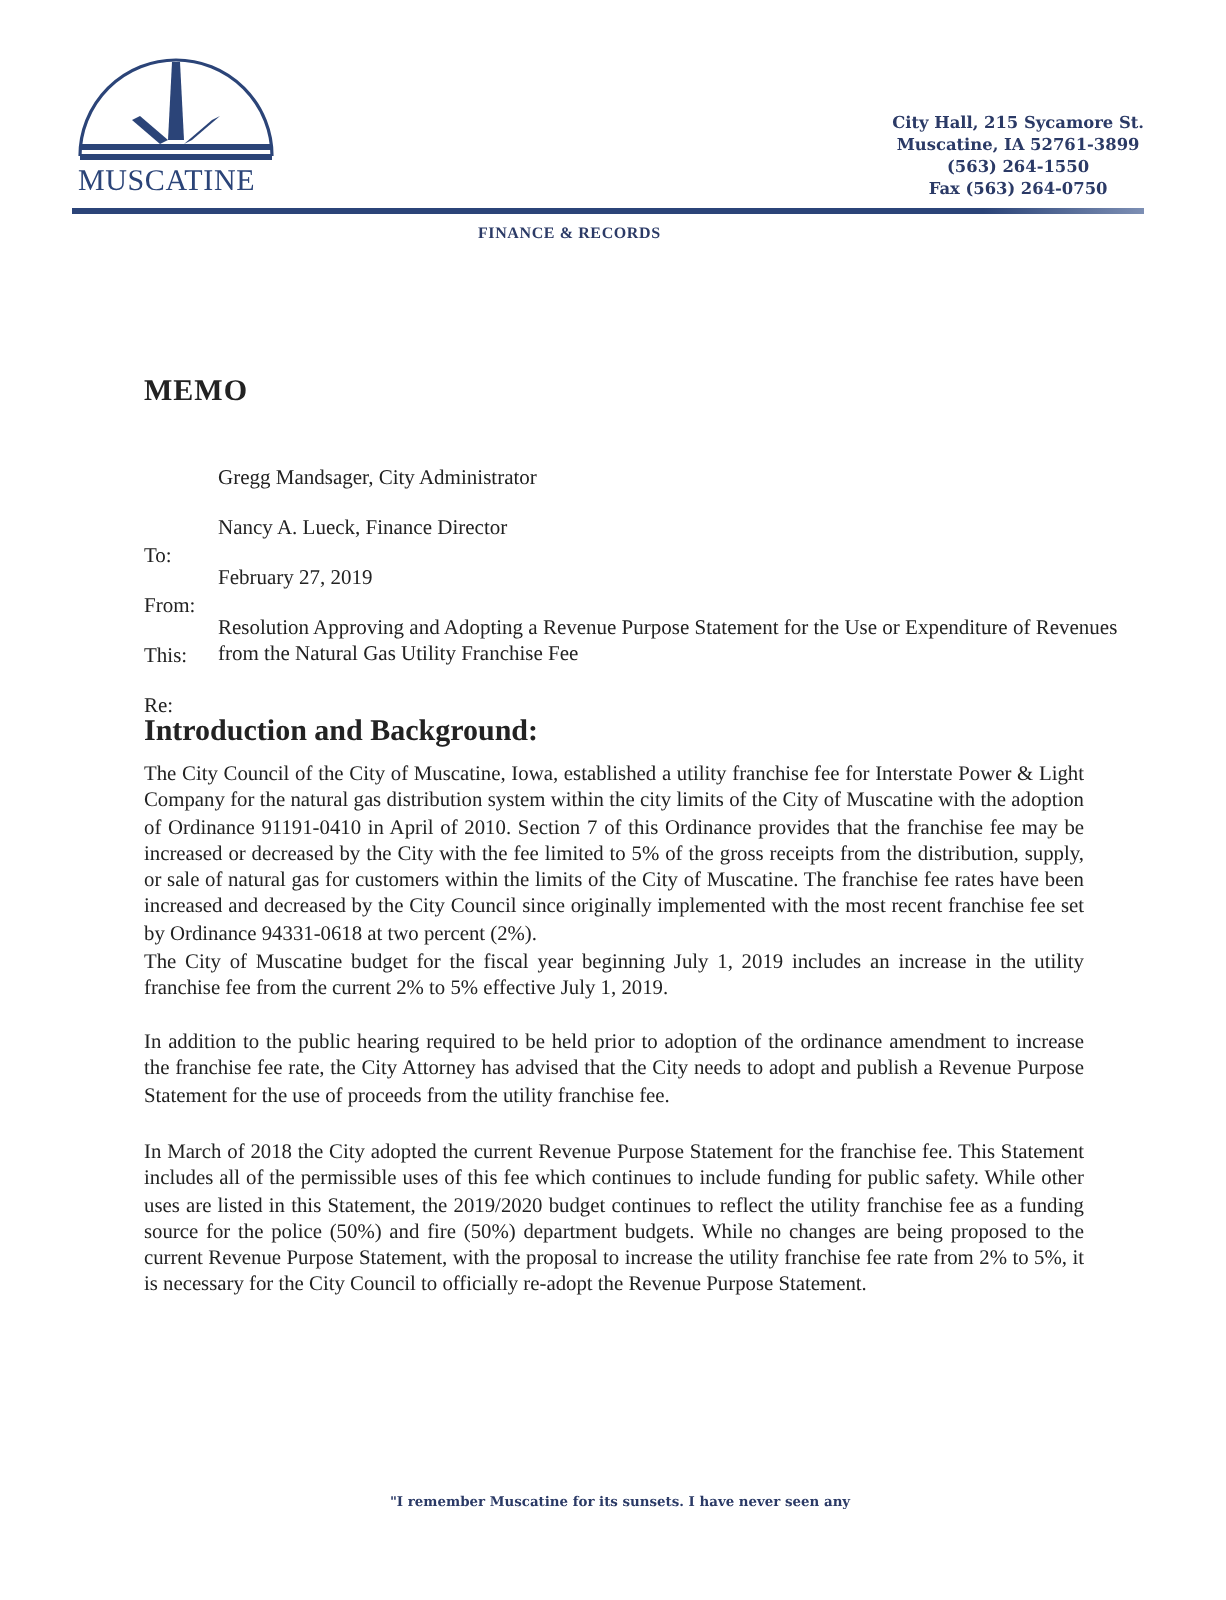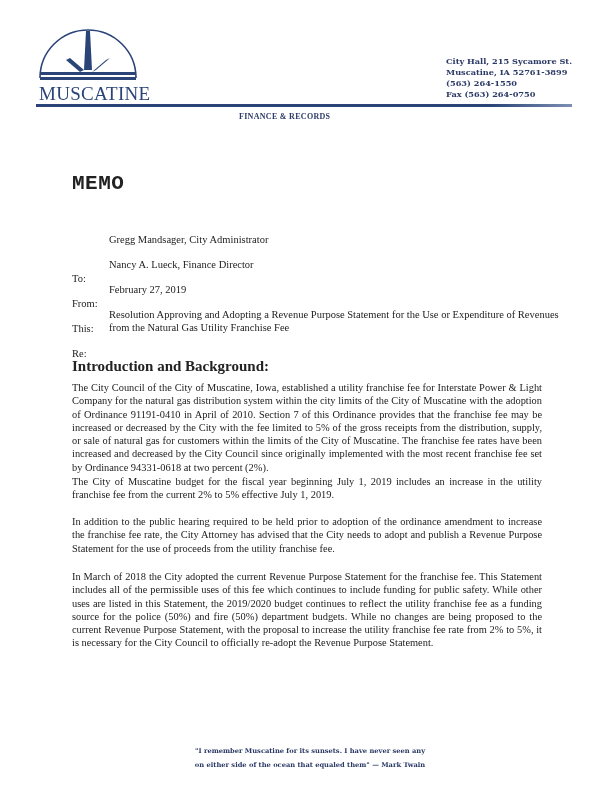--- a/index.html
+++ b/index.html
@@ -1,27 +1,27 @@
 <!DOCTYPE html>
 <html><head>
   <meta charset="utf-8">
   <style>
     html, body { margin: 0; padding: 0; background: #ffffff; }
     body { width: 613px; height: 800px; position: relative; overflow: hidden; font-family: "Liberation Serif", serif; color: #1a1a1a; }
 
     .logo { position: absolute; left: 36px; top: 22px; width: 104px; height: 84px; }
     .logo svg { position: absolute; left: 0; top: 0; }
-    .logo-text { position: absolute; left: 3px; top: 61px; font-family: "Liberation Serif", serif; font-size: 19px; letter-spacing: 0.3px; color: #2b4478; }
+    .logo-text { position: absolute; left: 3px; top: 61px; font-family: "Liberation Serif", serif; font-size: 15px; letter-spacing: 0.3px; color: #2b4478; }
     .header-rule { position: absolute; left: 36px; top: 104px; width: 536px; height: 3px; background: linear-gradient(to right, #2b4478 0%, #2b4478 85%, #7d8fb4 100%); }
 
-    .address { position: absolute; right: 41px; top: 56px; text-align: left; font-family: "DejaVu Serif", serif; font-weight: bold; font-size: 8.2px; line-height: 11px; color: #2b3a66; }
+    .address { position: absolute; right: 41px; top: 56px; text-align: center; font-family: "DejaVu Serif", serif; font-weight: bold; font-size: 8.2px; line-height: 11px; color: #2b3a66; }
 
     .department { position: absolute; left: 239px; top: 112px; font-family: Liberation Serif, serif; font-weight: bold; font-size: 8px; letter-spacing: 0.3px; color: #2b3a66; }
 
-    .memo-title { position: absolute; left: 72px; top: 172px; font-family: Liberation Mono, monospace; font-weight: bold; font-size: 21px; color: #222; letter-spacing: 0.5px; }
+    .memo-title { position: absolute; left: 72px; top: 188px; font-family: Liberation Serif, serif; font-weight: bold; font-size: 15px; color: #222; letter-spacing: 0.5px; }
 
     .field { position: absolute; left: 72px; font-size: 10.5px; color: #222; }
     .field .label { position: absolute; left: 0; width: 36px; margin-top: 40px; }
     .field .value { position: absolute; left: 37px; width: 470px; line-height: 13px; }
 
     .section-heading { position: absolute; left: 72px; top: 358px; font-weight: bold; font-size: 15px; color: #222; }
 
     .para { position: absolute; left: 72px; width: 470px; font-size: 10.4px; line-height: 13.3px; text-align: justify; color: #222; }
 
     .quote { position: absolute; left: 150px; top: 744px; width: 320px; text-align: center; font-family: "DejaVu Serif", serif; font-weight: bold; font-size: 6.7px; line-height: 14px; color: #2b3a66; }
@@ -73,14 +73,13 @@
 
 <div class="section-heading">Introduction and Background:</div>
 
 <div class="para" style="top:381px;">The City Council of the City of Muscatine, Iowa, established a utility franchise fee for Interstate Power &amp; Light Company for the natural gas distribution system within the city limits of the City of Muscatine with the adoption of Ordinance 91191-0410 in April of 2010. Section 7 of this Ordinance provides that the franchise fee may be increased or decreased by the City with the fee limited to 5% of the gross receipts from the distribution, supply, or sale of natural gas for customers within the limits of the City of Muscatine. The franchise fee rates have been increased and decreased by the City Council since originally implemented with the most recent franchise fee set by Ordinance 94331-0618 at two percent (2%).</div>
 <div class="para" style="top:475px;">The City of Muscatine budget for the fiscal year beginning July 1, 2019 includes an increase in the utility franchise fee from the current 2% to 5% effective July 1, 2019.</div>
 <div class="para" style="top:515px;">In addition to the public hearing required to be held prior to adoption of the ordinance amendment to increase the franchise fee rate, the City Attorney has advised that the City needs to adopt and publish a Revenue Purpose Statement for the use of proceeds from the utility franchise fee.</div>
 <div class="para" style="top:570px;">In March of 2018 the City adopted the current Revenue Purpose Statement for the franchise fee. This Statement includes all of the permissible uses of this fee which continues to include funding for public safety. While other uses are listed in this Statement, the 2019/2020 budget continues to reflect the utility franchise fee as a funding source for the police (50%) and fire (50%) department budgets. While no changes are being proposed to the current Revenue Purpose Statement, with the proposal to increase the utility franchise fee rate from 2% to 5%, it is necessary for the City Council to officially re-adopt the Revenue Purpose Statement.</div>
 
 <div class="quote">
   <div>"I remember Muscatine for its sunsets. I have never seen any</div>
-  <div>on either side of the ocean that equaled them" — Mark Twain</div>
 </div>
 
 </body></html>

